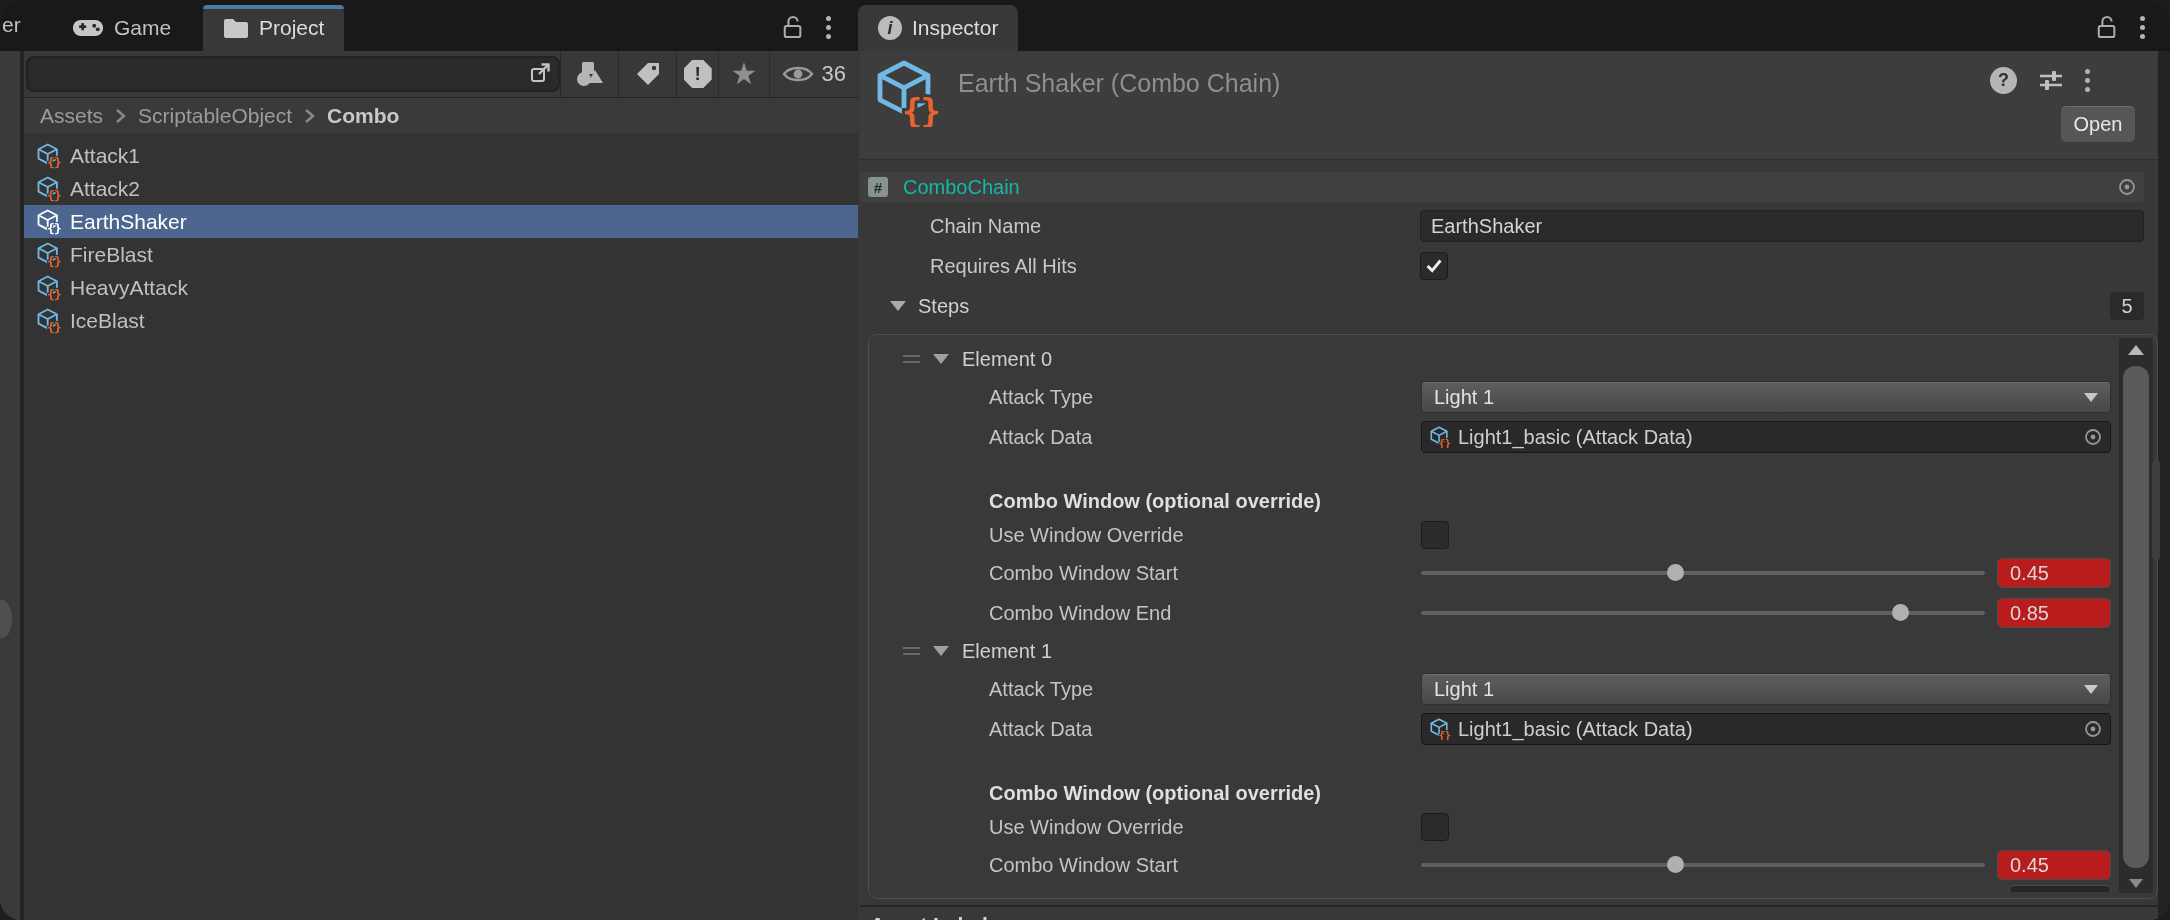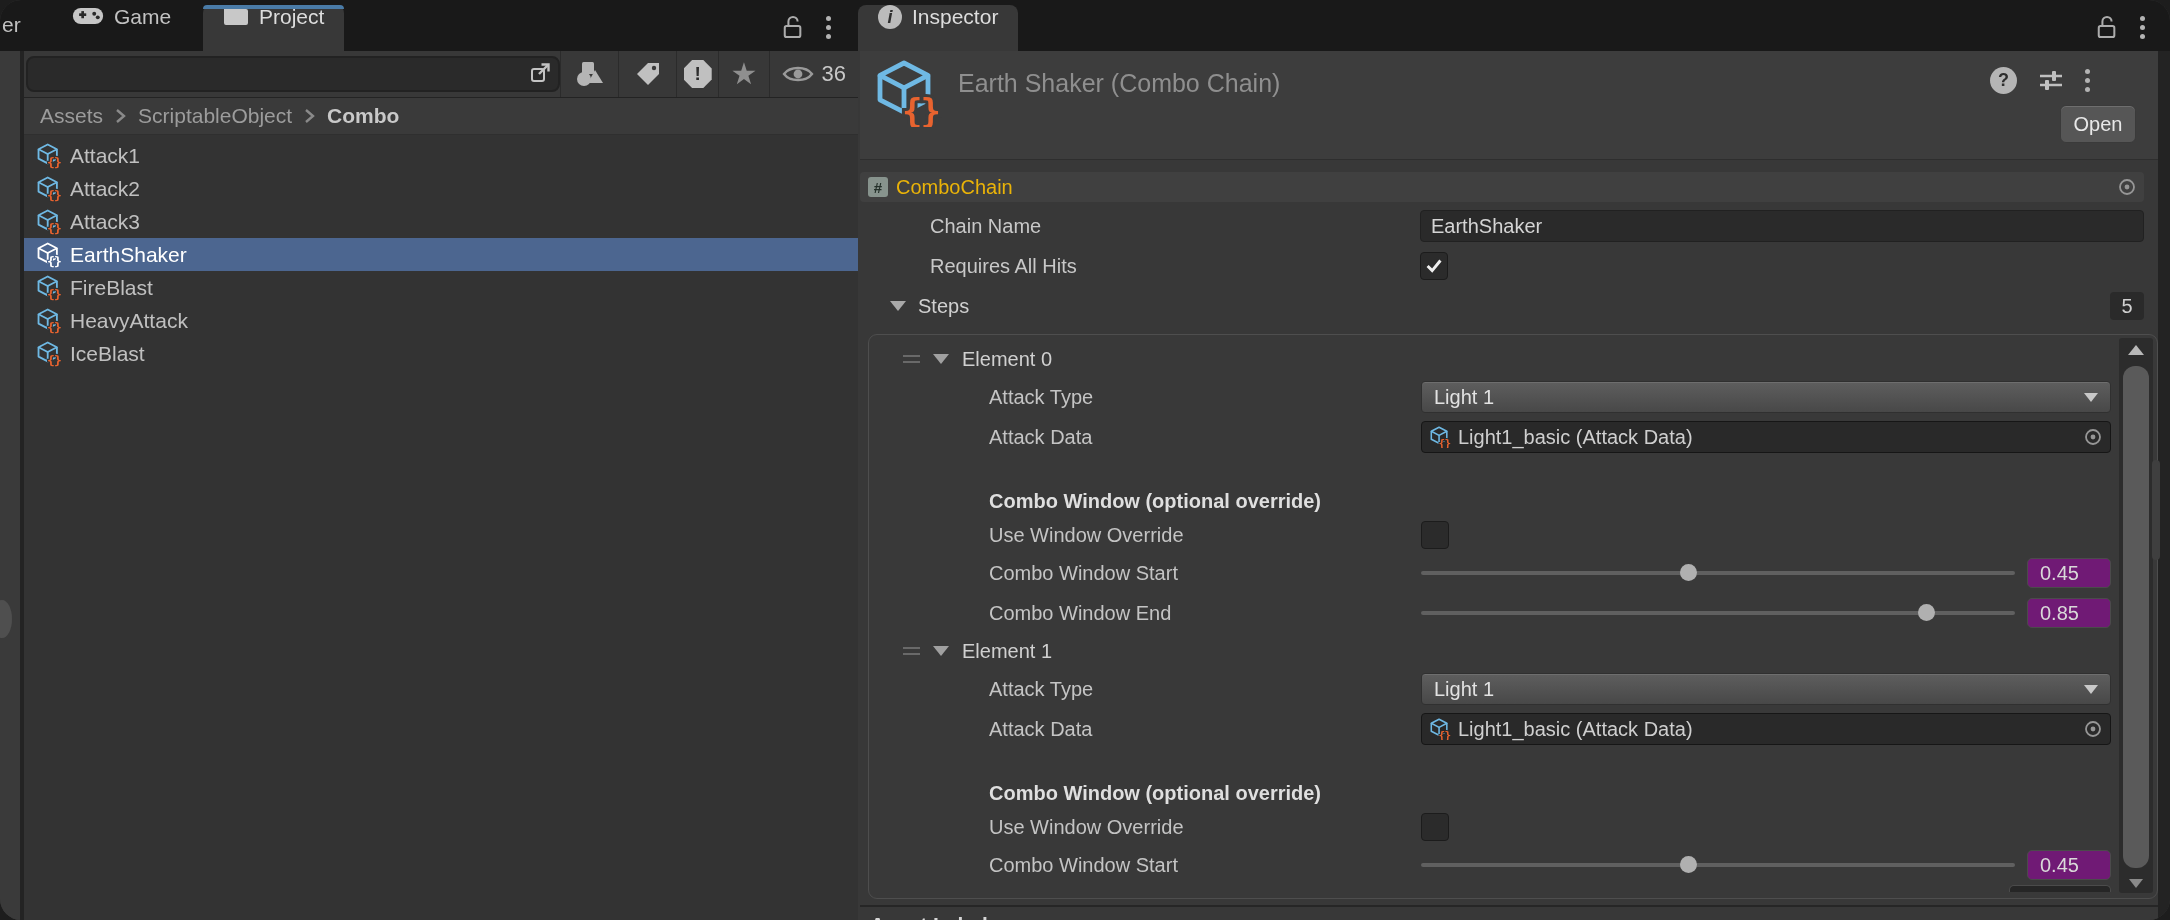--- a/index.html
+++ b/index.html
@@ -1,20 +1,20 @@
 <!DOCTYPE html>
 <html><head>
 <meta charset="utf-8">
 <style>
   html,body{margin:0;padding:0;background:#1d1d1d;}
   #root{position:relative;width:2170px;height:920px;background:#383838;overflow:hidden;
         font-family:"Liberation Sans","DejaVu Sans",sans-serif;color:#C8C8C8;font-size:20px;border-radius:21px;}
   
   .tabbar{position:absolute;left:0;top:0;width:2170px;height:51px;background:#191919;}
-  .tab{position:absolute;top:5px;height:46px;display:flex;gap:10px;
+  .tab{position:absolute;top:5px;height:46px;display:flex;align-items:center;gap:10px;
        padding:0 20px;color:#C2C2C2;font-size:21px;white-space:nowrap;}
   .tab.active{background:#383838;border-radius:8px 8px 0 0;color:#DDDDDD;}
   .tab .stripe{position:absolute;left:0;top:0;right:0;height:4px;background:#4A7BA7;border-radius:8px 8px 0 0;}
   .cutofftab{position:absolute;left:2px;top:13px;color:#C2C2C2;font-size:21px;}
   .winicons{position:absolute;top:14px;display:flex;align-items:center;gap:22px;}
   .kebab{display:flex;flex-direction:column;gap:4px;}
   .kebab i{width:5px;height:5px;border-radius:50%;background:#B3B3B3;}
   
   .sliver{position:absolute;left:0;top:51px;width:20px;height:869px;background:#3A3A3A;}
   .sliver .thumb{position:absolute;left:0;top:549px;width:20px;height:38px;background:#4F4F4F;}
@@ -54,21 +54,21 @@
            border-radius:6px;box-shadow:inset 0 1px 0 #6E6E6E;color:#E8E8E8;font-size:20px;
            display:flex;align-items:center;justify-content:center;}
   .ibody{position:absolute;left:0;top:109px;width:100%;height:760px;padding-top:8px;box-sizing:border-box;}
   .irow{display:flex;align-items:center;height:40px;padding-right:14px;}
   .irow .lbl{width:490px;padding-left:70px;flex:none;color:#C8C8C8;}
   .irow .lbl.dim{color:#777777;}
   .val{flex:1;display:flex;align-items:center;}
   .scriptfield{flex:1;height:30px;background:#404040;border-radius:4px;display:flex;align-items:center;padding:0 8px;gap:8px;}
   .csicon{width:20px;height:20px;background:#87938D;border-radius:3px;color:#24302A;font-weight:bold;
           font-size:15px;display:flex;align-items:center;justify-content:center;flex:none;}
-  .scripttext{color:#eab308;flex:1;}
+  .scripttext{color:#14b8a6;flex:1;margin-left:7px;}
   .textfield{flex:1;height:30px;background:#2A2A2A;border:1px solid #212121;border-radius:4px;
              display:flex;align-items:center;padding:0 10px;color:#D4D4D4;}
   .checkbox{width:28px;height:28px;background:#2B2B2B;border:1px solid #1C1C1C;border-radius:4px;
             display:flex;align-items:center;justify-content:center;box-sizing:border-box;}
   .checkbox .tick{display:none;}
   .checkbox.on .tick{display:block;}
   .fold{width:0;height:0;border-left:8px solid transparent;border-right:8px solid transparent;
         border-top:10px solid #A9A9A9;flex:none;}
   .countfield{margin-left:auto;width:34px;height:28px;background:#2A2A2A;border-radius:4px;color:#D0D0D0;
               display:flex;align-items:center;justify-content:center;}
@@ -84,21 +84,21 @@
   .spacer28{height:28px;}
   .dropdown{flex:1;height:30px;background:linear-gradient(#5E5E5E,#484848);border:1px solid #303030;border-radius:4px;
             box-shadow:inset 0 1px 0 #6E6E6E;display:flex;align-items:center;padding:0 12px;color:#E2E2E2;}
   .caret{margin-left:auto;width:0;height:0;border-left:7px solid transparent;border-right:7px solid transparent;
          border-top:9px solid #C8C8C8;}
   .objfield{flex:1;height:30px;background:#292929;border:1px solid #161616;border-radius:4px;
             display:flex;align-items:center;padding:0 8px;gap:6px;color:#CFCFCF;--icon-bg:#292929;}
   .picker{margin-left:auto;flex:none;display:flex;}
   .slider{flex:1;position:relative;height:4px;background:#606060;border-radius:2px;margin-right:12px;}
   .thumb{position:absolute;top:-7px;width:17px;height:17px;border-radius:50%;background:#B0B0B0;margin-left:-8px;}
-  .valfield{width:84px;height:30px;flex:none;background:#701a75;border:1px solid #4B4B4B;border-radius:5px;
+  .valfield{width:114px;height:30px;flex:none;background:#b91c1c;border:1px solid #4B4B4B;border-radius:5px;
             display:flex;align-items:center;padding:0 0 0 12px;box-sizing:border-box;color:#D9D9D9;}
   .cutsliver{height:6px;margin-left:auto;width:100px;background:#262626;border:1px solid #4B4B4B;border-bottom:none;
              border-radius:5px 5px 0 0;}
   
   .sbar{position:absolute;right:4px;top:3px;bottom:5px;width:34px;background:#2C2C2C;border-radius:3px;}
   .sbar .up{position:absolute;top:7px;left:9px;width:0;height:0;border-left:8px solid transparent;
             border-right:8px solid transparent;border-bottom:10px solid #B8B8B8;}
   .sbar .down{position:absolute;bottom:5px;left:10px;width:0;height:0;border-left:7px solid transparent;
               border-right:7px solid transparent;border-top:9px solid #8A8A8A;}
   .sbar .sthumb{position:absolute;left:4px;right:4px;top:28px;height:502px;background:#5A5A5A;border-radius:12px;}
@@ -246,26 +246,20 @@
             <use href="#so-cube"></use>
           </svg>
         <span>Attack1</span>
       </div>
       <div class="item">
         <svg class="soicon" width="26" height="26" viewBox="0 0 34 34">
             <use href="#so-cube"></use>
           </svg>
         <span>Attack2</span>
       </div>
-      <div class="item">
-        <svg class="soicon" width="26" height="26" viewBox="0 0 34 34">
-            <use href="#so-cube"></use>
-          </svg>
-        <span>Attack3</span>
-      </div>
       <div class="item on">
         <svg class="soicon" width="26" height="26" viewBox="0 0 34 34">
             <use href="#so-cube"></use>
           </svg>
         <span>EarthShaker</span>
       </div>
       <div class="item">
         <svg class="soicon" width="26" height="26" viewBox="0 0 34 34">
             <use href="#so-cube"></use>
           </svg>

